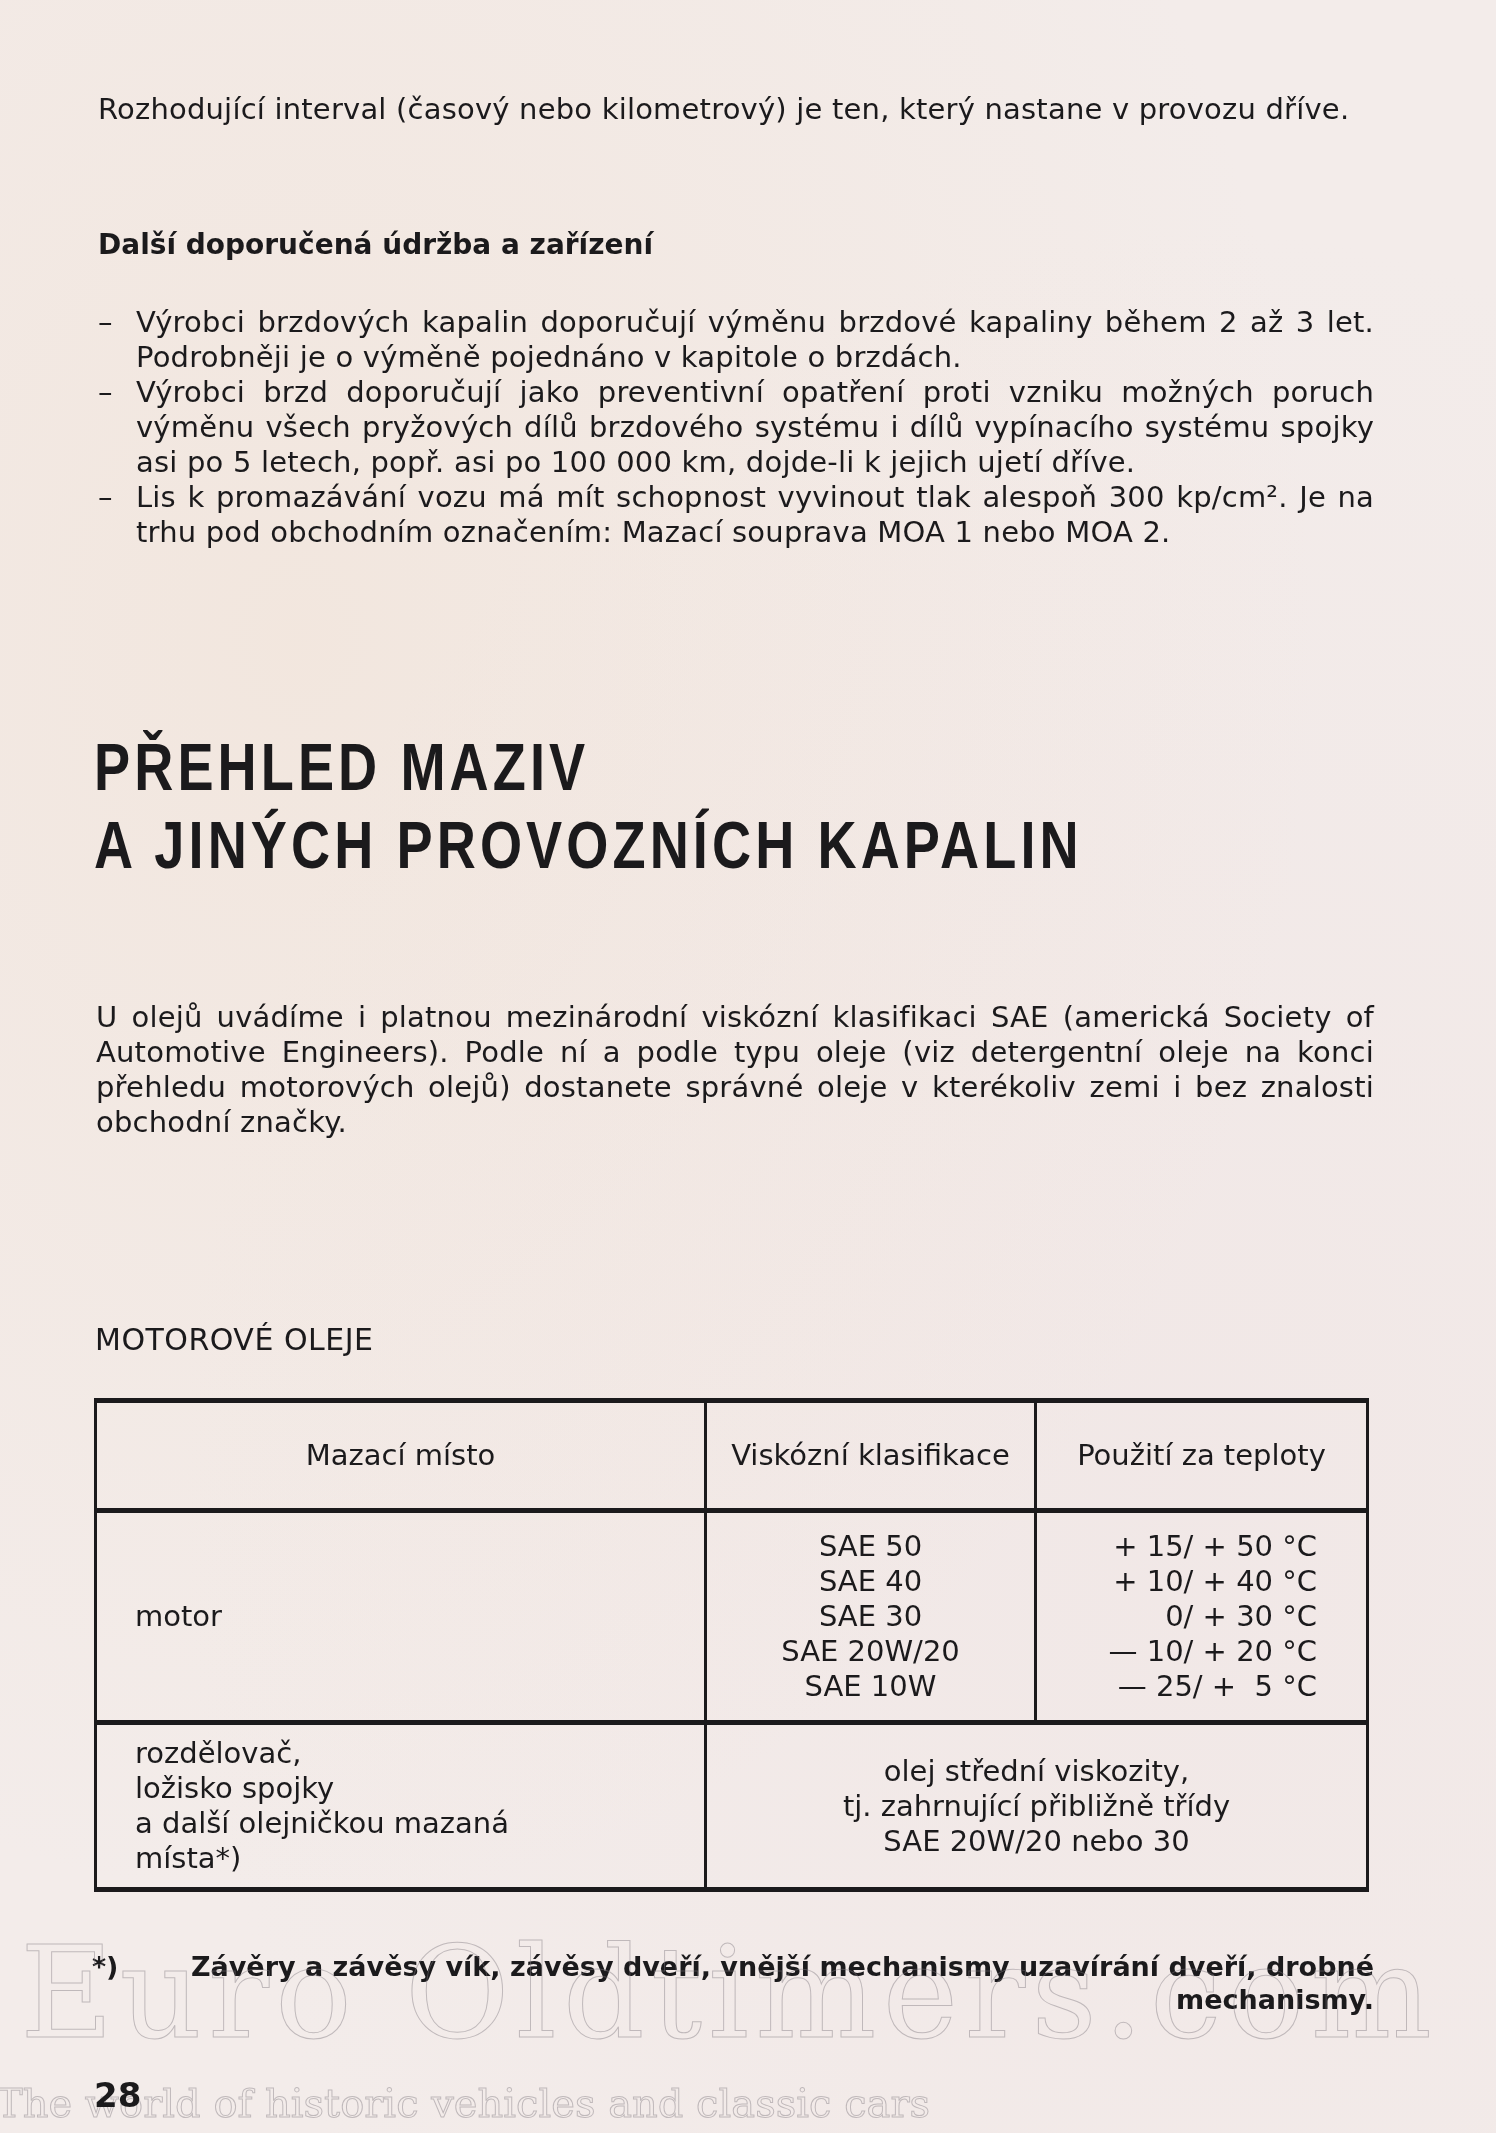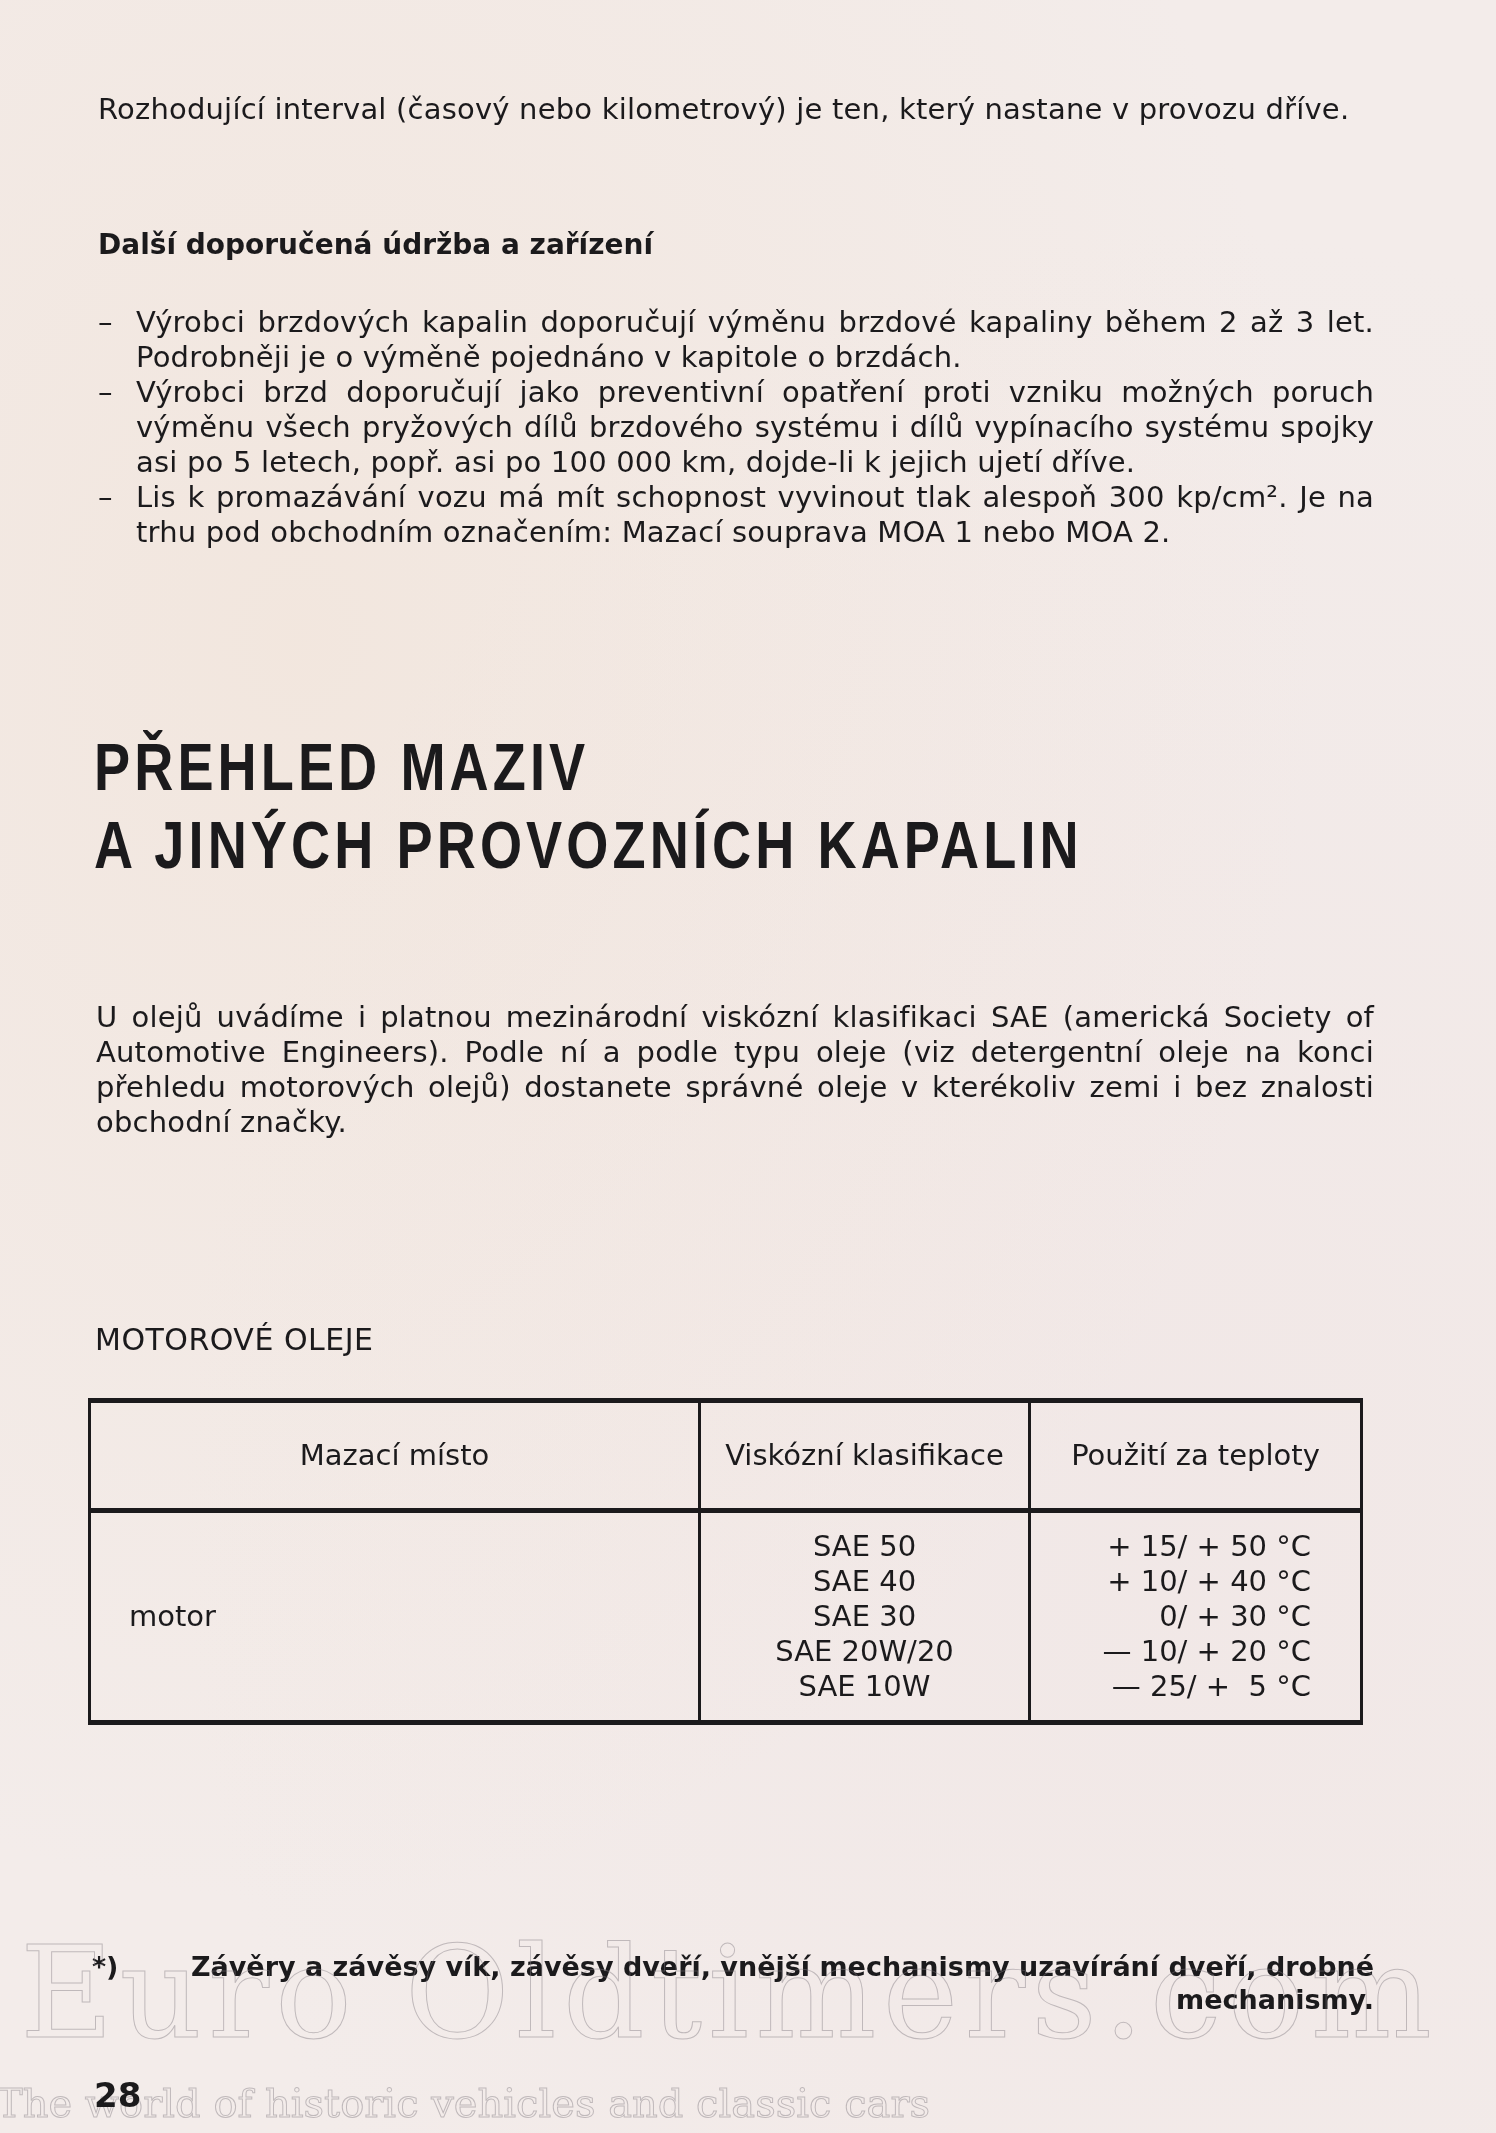--- a/index.html
+++ b/index.html
@@ -75,21 +75,21 @@
   <div>PŘEHLED MAZIV</div>
   <div>A JINÝCH PROVOZNÍCH KAPALIN</div>
 </div>
 
 <div class="abs body-text" style="left:96px; top:1000px; width:1278px;">
   <p style="margin:0;">U olejů uvádíme i platnou mezinárodní viskózní klasifikaci SAE (americká Society of Automotive Engineers). Podle ní a podle typu oleje (viz detergentní oleje na konci přehledu motorových olejů) dostanete správné oleje v kterékoliv zemi i bez znalosti obchodní značky.</p>
 </div>
 
 <div class="abs section-label" style="left:95px; top:1322px;text-align:right;">MOTOROVÉ OLEJE</div>
 
-<table class="abs oil" style="left:88px; top:1398px; width:1272px;padding-left:16px;">
+<table class="abs oil" style="left:94px; top:1398px; width:1272px;padding-left:16px;">
   <colgroup>
     <col style="width:610px">
     <col style="width:330px">
     <col style="width:332px">
   </colgroup>
   <tbody>
       <tr class="hdr">
     <th class="c">Mazací místo</th>
     <th class="c">Viskózní klasifikace</th>
     <th class="c">Použití za teploty</th>
@@ -106,20 +106,33 @@
       <span style="display:block">SAE 10W</span>
     </td>
     <td>
       <span class="temp-line">+ 15/ + 50 °C</span>
       <span class="temp-line">+ 10/ + 40 °C</span>
       <span class="temp-line">0/ + 30 °C</span>
       <span class="temp-line">— 10/ + 20 °C</span>
       <span class="temp-line">— 25/ +  5 °C</span>
     </td>
   </tr>
+  <tr class="other">
+    <td class="pad-left">
+      <span style="display:block">rozdělovač,</span>
+      <span style="display:block">ložisko spojky</span>
+      <span style="display:block">a další olejničkou mazaná</span>
+      <span style="display:block">místa*)</span>
+    </td>
+    <td class="c" colspan="2">
+      <span style="display:block">olej střední viskozity,</span>
+      <span style="display:block">tj. zahrnující přibližně třídy</span>
+      <span style="display:block">SAE 20W/20 nebo 30</span>
+    </td>
+  </tr>
 </tbody>
   </table>
 
 <div class="abs footnote" style="left:92px; top:1950px; width:1282px;">
   <span style="position:absolute; left:0;">*)</span>
   <span style="display:block; padding-left:42px;text-align:right;">Závěry a závěsy vík, závěsy dveří, vnější mechanismy uzavírání dveří, drobné mechanismy.</span>
 </div>
 
 <div class="abs wm" style="left:20px; top:1918px; font-size:128px; letter-spacing:6px;">Euro Oldtimers.com</div>
 <div class="abs wm" style="left:-4px; top:2080px; font-size:40px;">The world of historic vehicles and classic cars</div>

